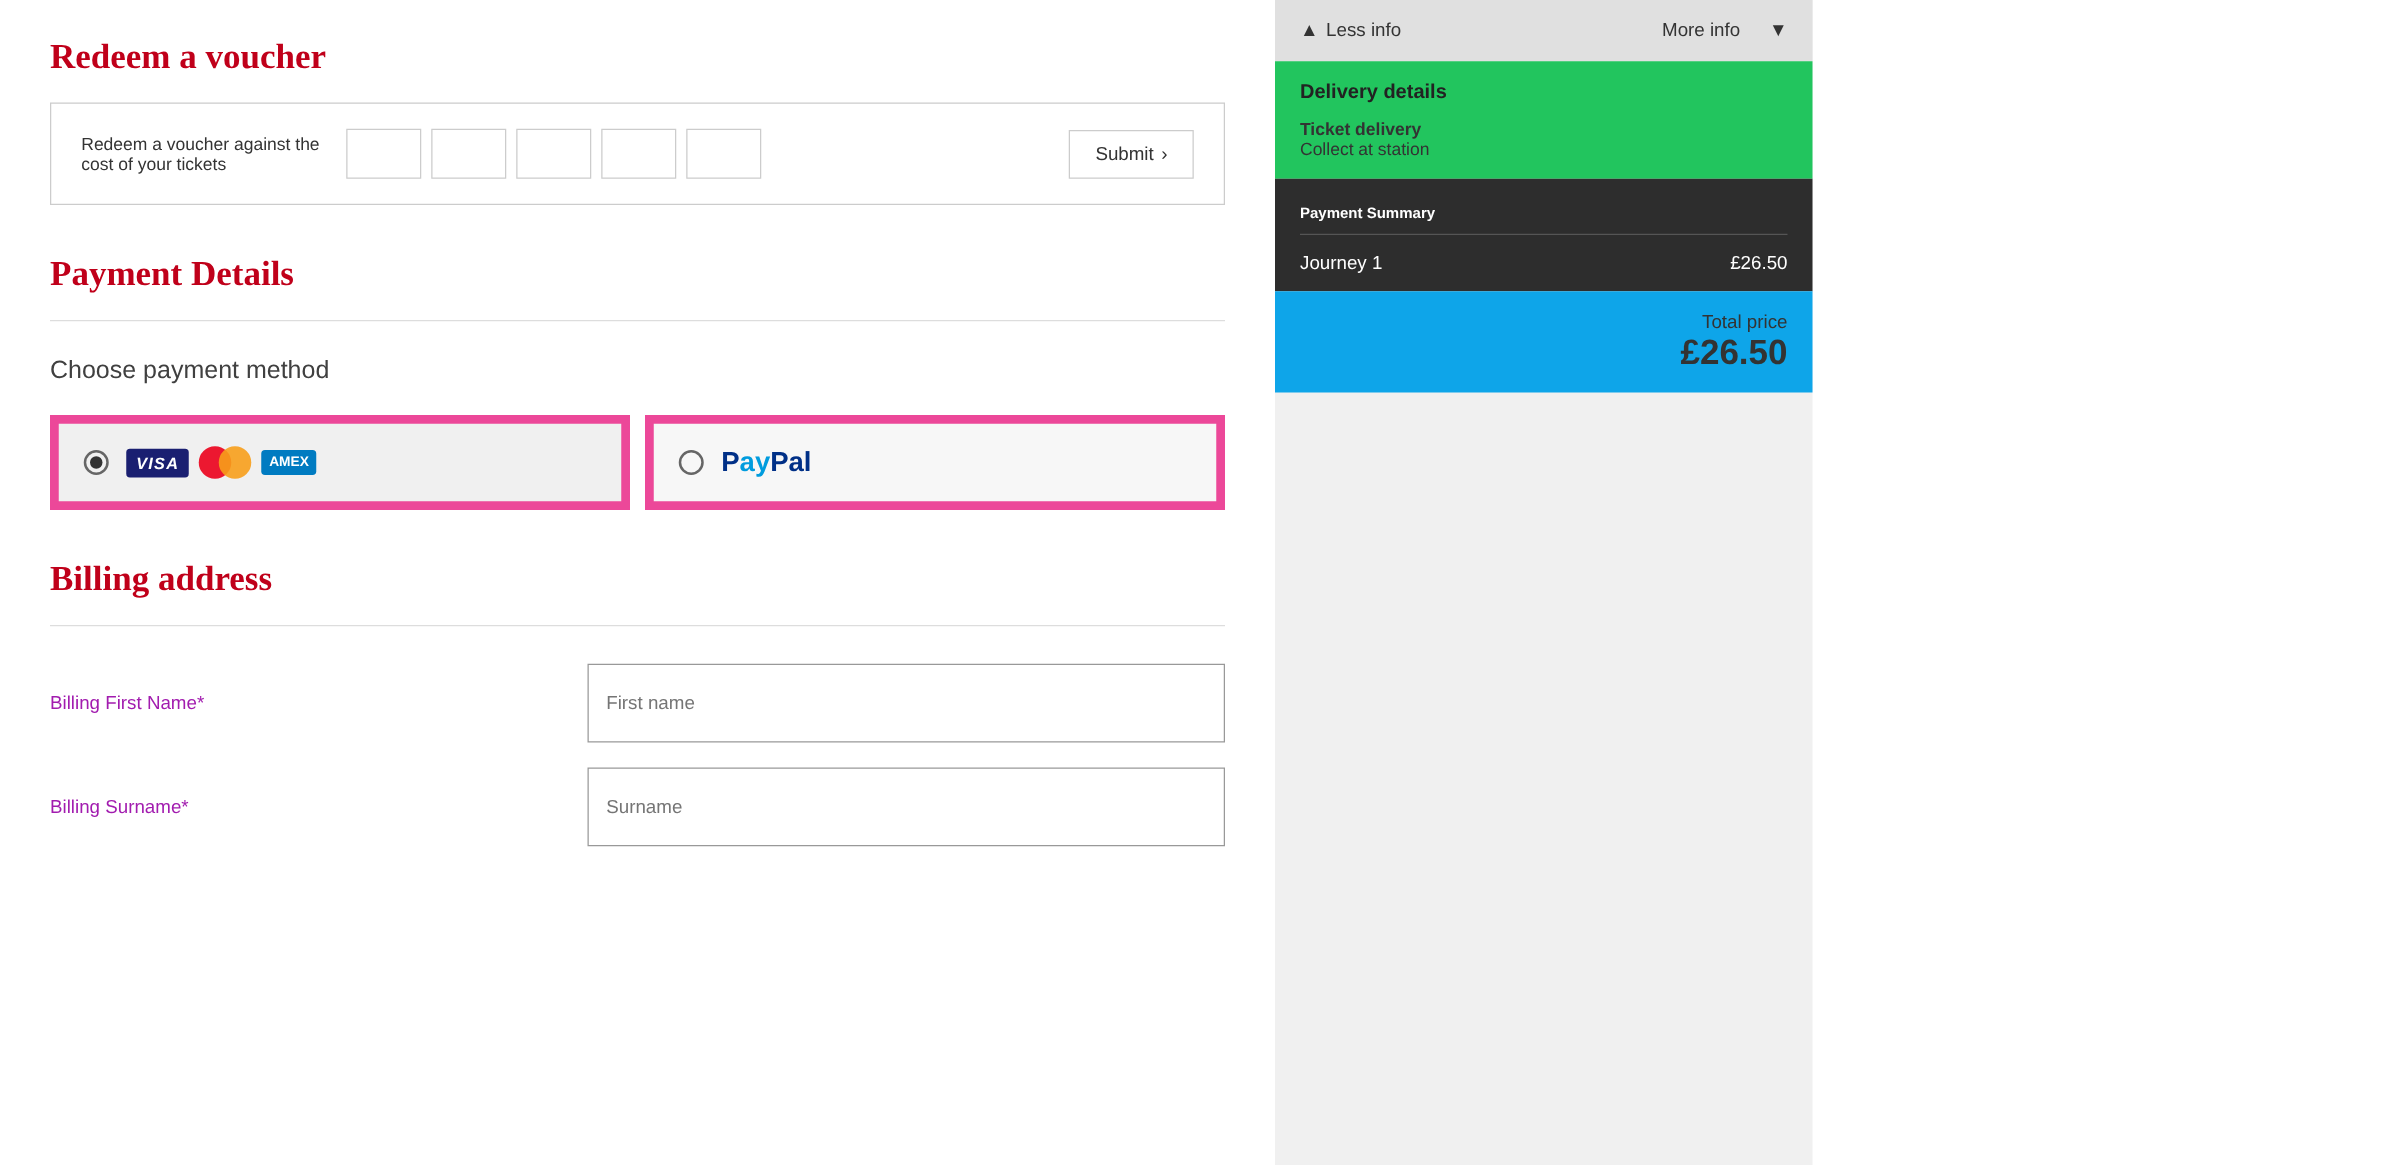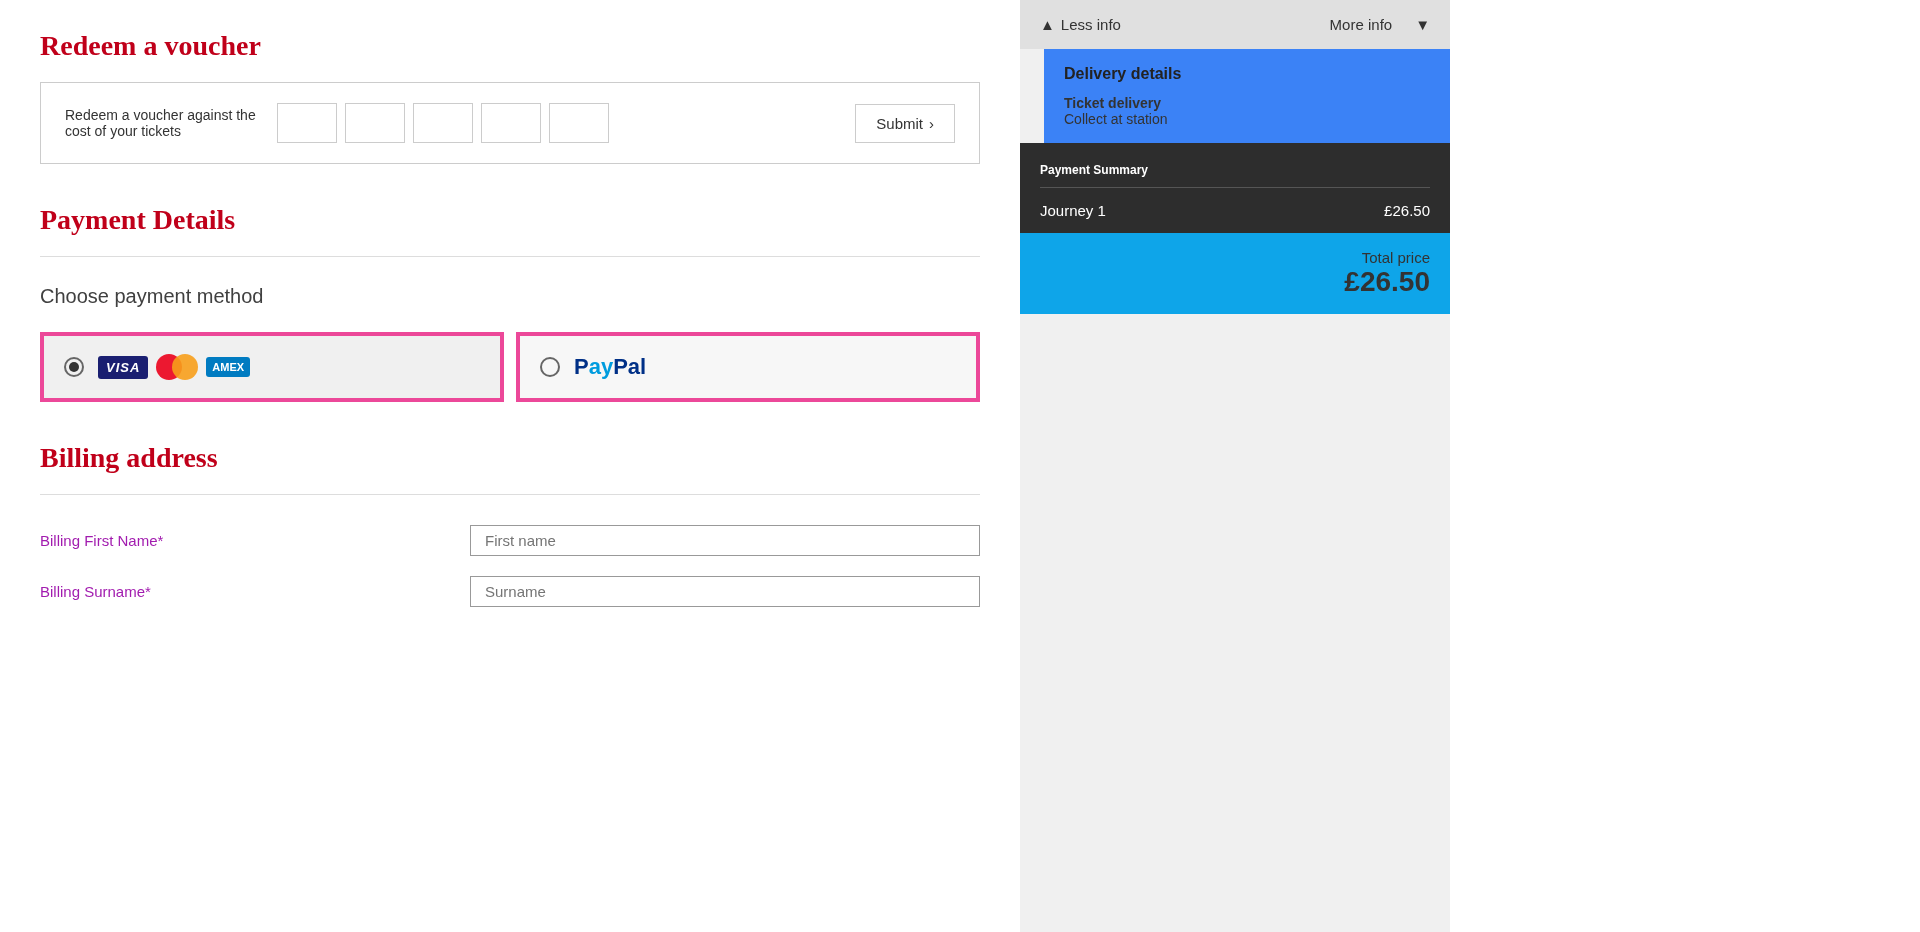--- a/index.html
+++ b/index.html
@@ -81,21 +81,21 @@
       margin-bottom: 24px;
       font-weight: normal;
     }
     .payment-options {
       display: flex;
       gap: 12px;
       margin-bottom: 40px;
     }
     .payment-option {
       flex: 1;
-      border: 4px solid #ec4899;
+      border: 7px solid #ec4899;
       padding: 18px 20px;
       display: flex;
       align-items: center;
       gap: 14px;
       background: #f7f7f7;
       cursor: pointer;
     }
     .payment-option.selected {
       background: #f0f0f0;
     }
@@ -180,21 +180,21 @@
       margin-bottom: 20px;
     }
     .form-label {
       width: 430px;
       font-size: 15px;
       color: #a21caf;
       flex-shrink: 0;
     }
     .form-input {
       flex: 1;
-      height: 31px;
+      height: 63px;
       border: 1px solid #999;
       padding: 0 14px;
       font-size: 15px;
       color: #999;
       outline: none;
     }
 
     
     .sidebar-top {
       background: #e0e0e0;
@@ -216,23 +216,22 @@
     .more-info-btn {
       display: flex;
       gap: 23px;
       font-size: 15px;
       color: #333;
       cursor: pointer;
       background: none;
       border: none;
     }
     .sidebar-delivery {
-      background: #3b82f6;
+      background: #22c55e;
       padding: 16px 20px;
-      margin-left: 24px;
     }
     .delivery-details-title {
       font-size: 16px;
       font-weight: bold;
       color: #222;
       margin-bottom: 12px;
     }
     .ticket-delivery-label {
       font-size: 14px;
       color: #333;

